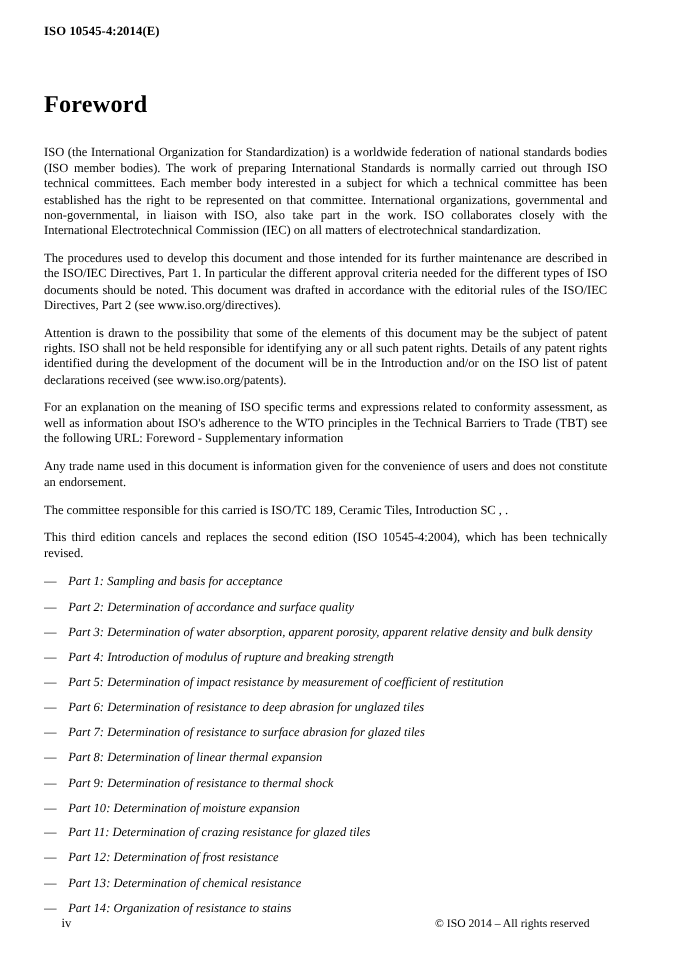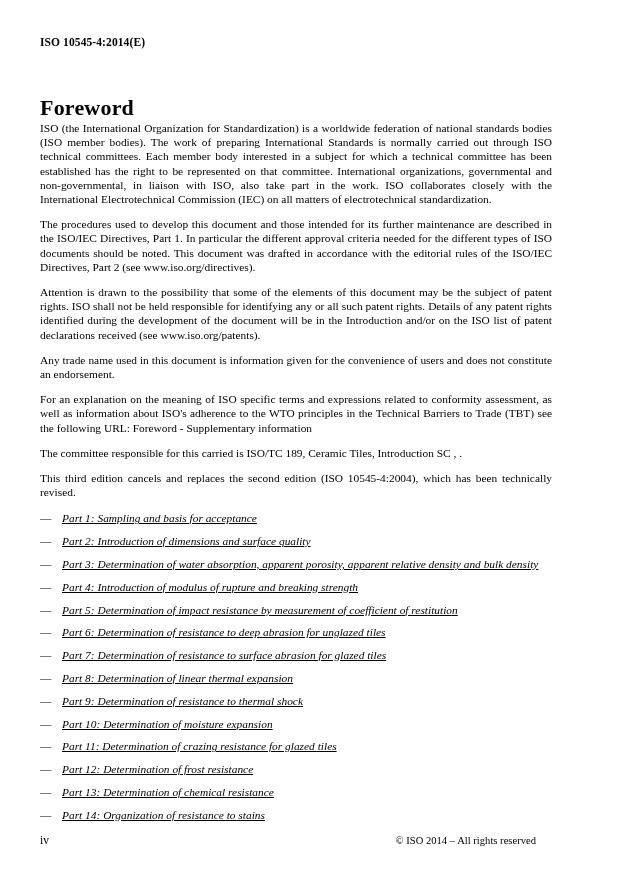--- a/index.html
+++ b/index.html
@@ -14,39 +14,40 @@
     color: #000000;
     position: relative;
     overflow: hidden;
   }
   .page {
     position: absolute;
     left: 0; top: 0;
     width: 576px;
     height: 876px;
     box-sizing: border-box;
-    padding: 36px 40px 20px 40px;
+    padding: 23px 40px 20px 40px;
   }
   .header-code {
     font-family: "Liberation Serif", serif;
     font-weight: bold;
     font-size: 11.5px;
     letter-spacing: 0.1px;
     margin-top: 0;
     margin-bottom: 0;
   }
   .title {
     font-family: "Liberation Serif", serif;
     font-weight: bold;
     font-size: 22px;
     margin-top: 47px;
     margin-bottom: 0;
     letter-spacing: 0.2px;
   }
   .body-col {
+    margin-top: 24px;
     width: 512px;
   }
   p.para {
     font-size: 11.4px;
     line-height: 14.2px;
     text-align: justify;
     margin: 0 0 11px 0;
   }
   p.para.last {
     margin-bottom: 0;
@@ -62,26 +63,25 @@
   }
   .dash {
     width: 22px;
     flex: 0 0 22px;
   }
   .item-text {
     font-style: italic;
     text-align: justify;
     flex: 1 1 auto;
     padding-right: 1px;
-    text-decoration: underline;
   }
   .ital { }
   .footer {
     position: absolute;
-    left: 40px;
+    left: 56px;
     right: 40px;
     bottom: 30px;
     display: flex;
     justify-content: space-between;
     align-items: baseline;
     font-size: 11px;
     gap: 20px;
   }
   .footer-left {
     font-size: 11.5px;
@@ -98,38 +98,38 @@
 
   <div class="header-code">ISO 10545-4:2014(E)</div>
 
   <h1 class="title">Foreword</h1>
 
   <div class="body-col">
 
     <p class="para">ISO (the International Organization for Standardization) is a worldwide federation of national standards bodies (ISO member bodies). The work of preparing International Standards is normally carried out through ISO technical committees. Each member body interested in a subject for which a technical committee has been established has the right to be represented on that committee. International organizations, governmental and non-governmental, in liaison with ISO, also take part in the work. ISO collaborates closely with the International Electrotechnical Commission (IEC) on all matters of electrotechnical standardization.</p>
     <p class="para">The procedures used to develop this document and those intended for its further maintenance are described in the ISO/IEC Directives, Part 1.  In particular the different approval criteria needed for the different types of ISO documents should be noted.  This document was drafted in accordance with the editorial rules of the ISO/IEC Directives, Part 2 (see www.iso.org/directives).</p>
     <p class="para">Attention is drawn to the possibility that some of the elements of this document may be the subject of patent rights. ISO shall not be held responsible for identifying any or all such patent rights.  Details of any patent rights identified during the development of the document will be in the Introduction and/or on the ISO list of patent declarations received (see www.iso.org/patents).</p>
+    <p class="para">For an explanation on the meaning of ISO specific terms and expressions related to conformity assessment, as well as information about ISO's adherence to the WTO principles in the Technical Barriers to Trade (TBT) see the following URL:  Foreword - Supplementary information</p>
     <p class="para">Any trade name used in this document is information given for the convenience of users and does not constitute an endorsement.</p>
-    <p class="para">For an explanation on the meaning of ISO specific terms and expressions related to conformity assessment, as well as information about ISO's adherence to the WTO principles in the Technical Barriers to Trade (TBT) see the following URL:  Foreword - Supplementary information</p>
 
     <p class="para"><span>The committee responsible for this carried is ISO/TC 189, </span><span class="ital">Ceramic Tiles</span><span>, Introduction SC , .</span></p>
 
     <p class="para">This third edition cancels and replaces the second edition (ISO 10545-4:2004), which has been technically revised.</p>
 
 
     <div class="list">
 
       <div class="list-item">
         <span class="dash">—</span>
         <span class="item-text">Part 1: Sampling and basis for acceptance</span>
       </div>
 
       <div class="list-item">
         <span class="dash">—</span>
-        <span class="item-text">Part 2: Introduction of dimensions and surface quality</span>
+        <span class="item-text">Part 2: Determination of accordance and surface quality</span>
       </div>
 
       <div class="list-item">
         <span class="dash">—</span>
         <span class="item-text">Part 3: Determination of water absorption, apparent porosity, apparent relative density and bulk density</span>
       </div>
 
       <div class="list-item">
         <span class="dash">—</span>
         <span class="item-text">Part 4: Introduction of modulus of rupture and breaking strength</span>

